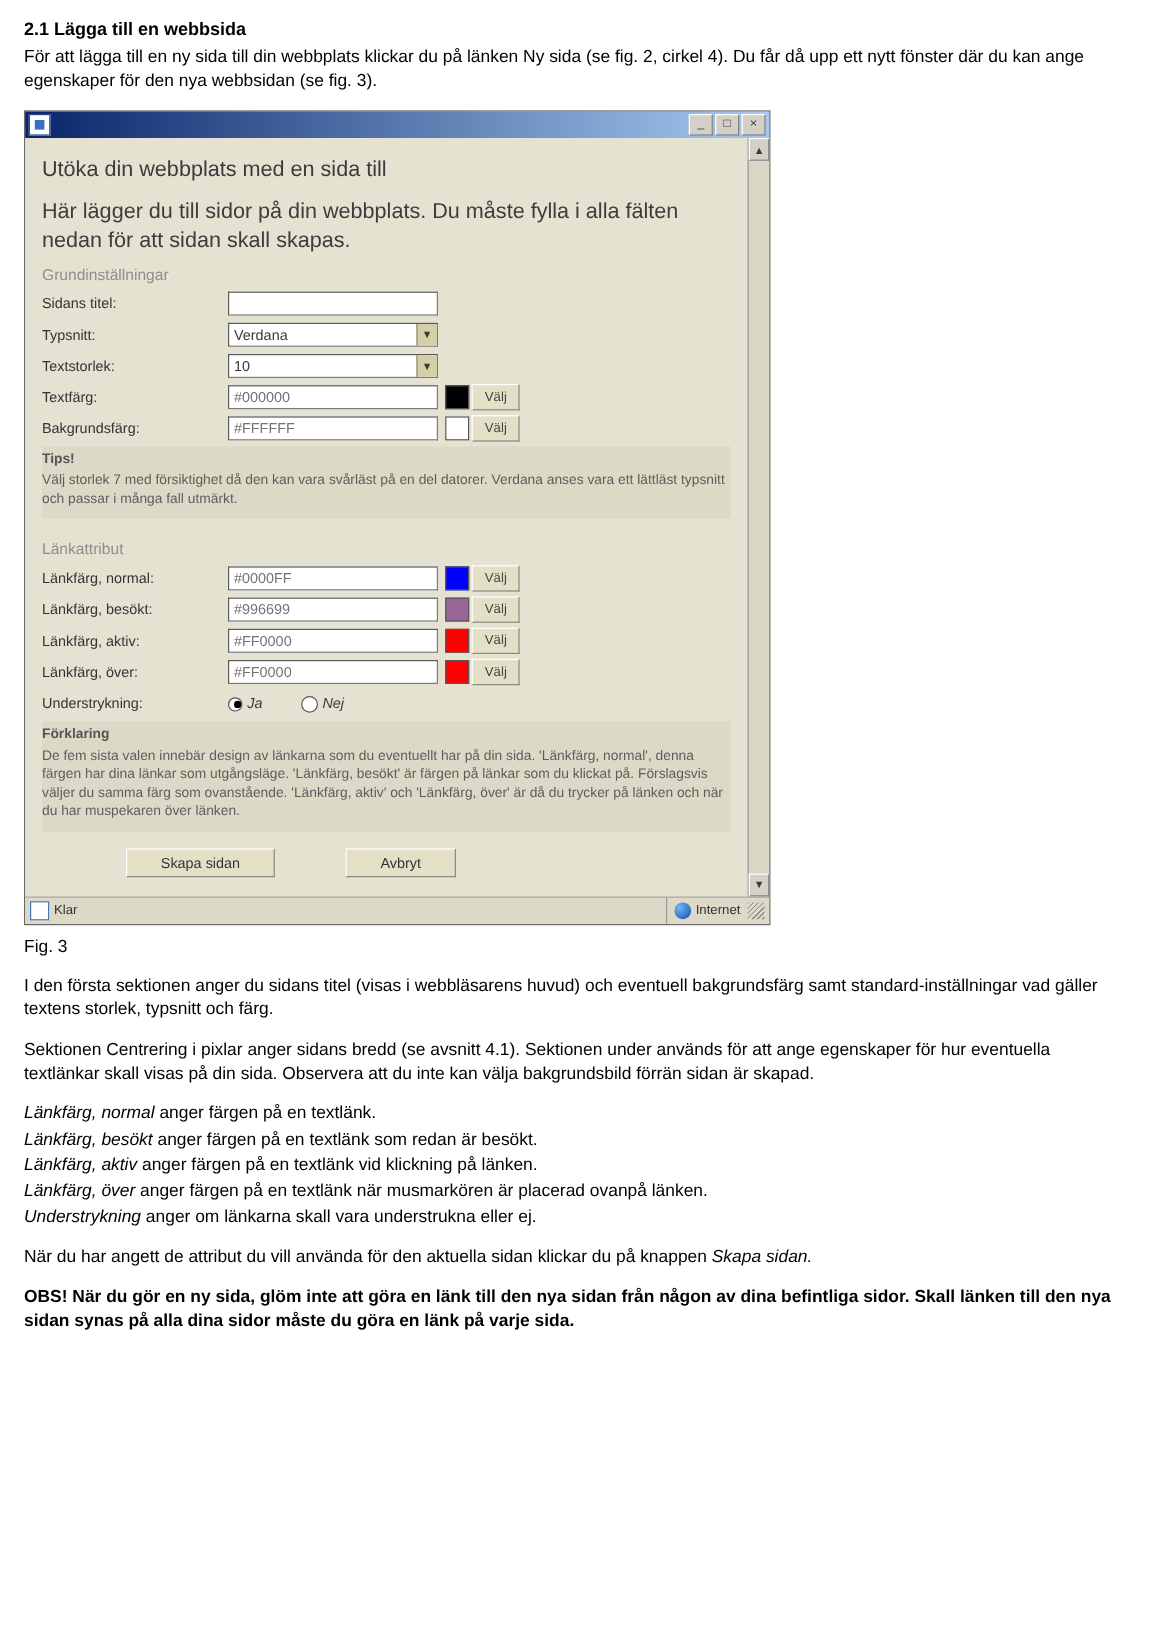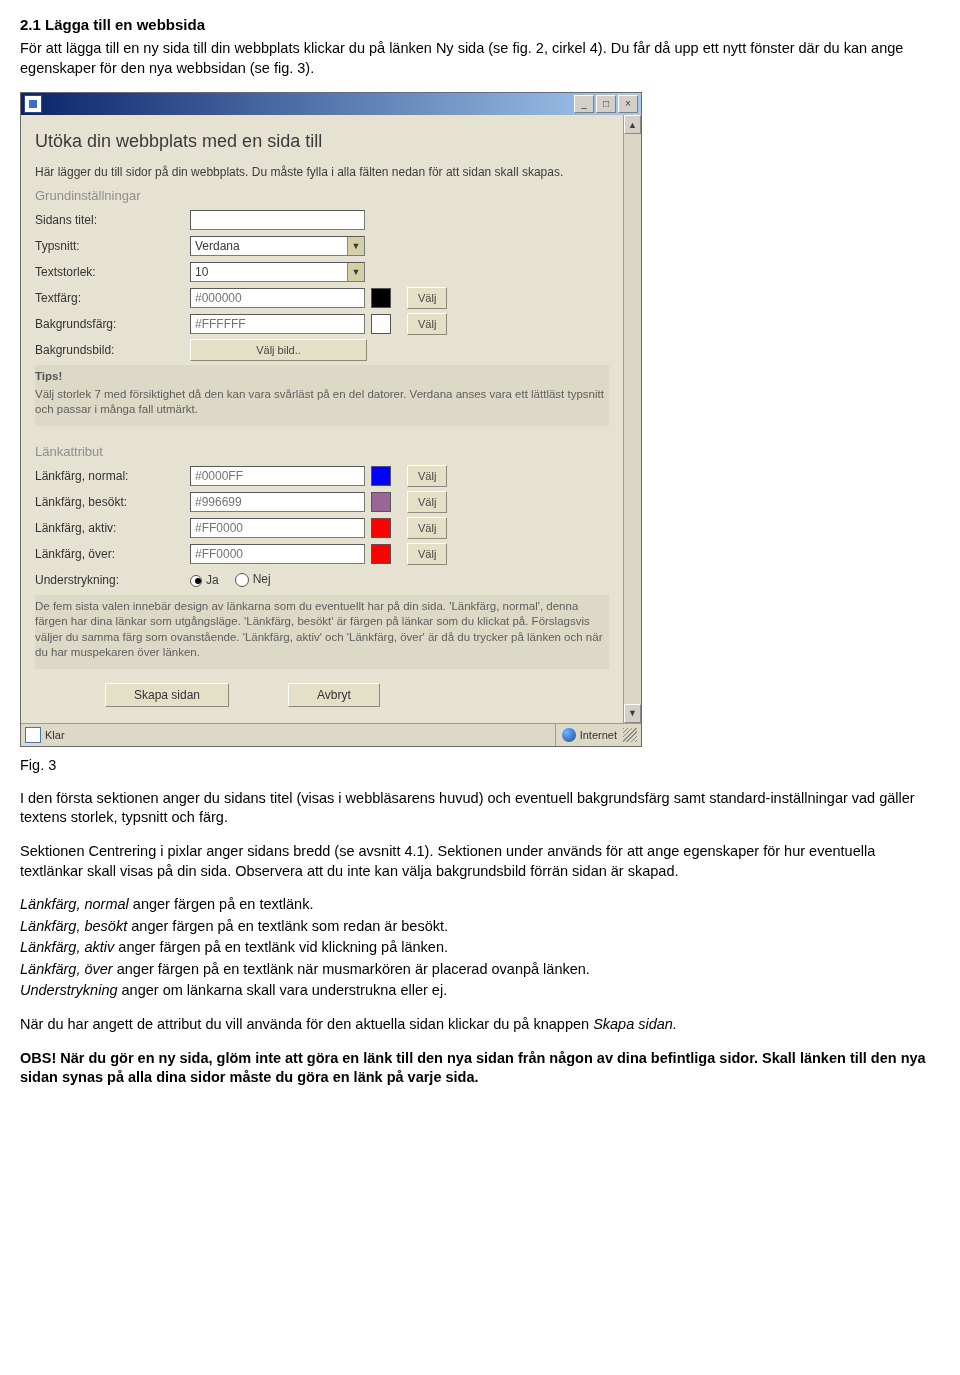--- a/index.html
+++ b/index.html
@@ -69,31 +69,31 @@
     border-top-color:#fff;border-left-color:#fff;
     display:flex;align-items:center;justify-content:center;font-size:9px;
   }
   .page-title {
     font-size: 18px;
     font-weight: normal;
     color:#3b3b3b;
     margin: 2px 0 12px 0;
     font-family: Verdana, Arial, sans-serif;
   }
-  .intro { font-size: 12px; color:#3d3d3d; margin-bottom:8px; line-height:1.35;}
+  .intro { font-size: 18px; color:#3d3d3d; margin-bottom:8px; line-height:1.35;}
   .section-label {
     font-size: 13px; color:#8e8e8e; margin-top:1px; margin-bottom:6px;
   }
   .row {
     display:flex; align-items:center;
     margin: 4px 0; min-height:22px;
   }
   .row .label { width: 155px; color:#333; }
   .row .ctrl  { width: 175px; }
-  .row .after { margin-left:6px; display:flex; align-items:center; gap:16px;}
+  .row .after { margin-left:6px; display:flex; align-items:center; gap:2px;}
   .inp {
     width: 100%; height: 20px;
     background:#fff; border:1px solid #7a7a7a;
     border-top-color:#5a5a5a;border-left-color:#5a5a5a;
     box-sizing:border-box; padding:0 4px;
     font-family:Verdana,Arial,sans-serif; font-size:12px; color:#737373;
   }
   .sel {
     width:100%; height:20px;
     display:flex;align-items:center;justify-content:space-between;
@@ -124,21 +124,21 @@
   .tipsbox,.explainbox{
     background:#dcd9c7; border:0; padding:4px 0 8px 0;
     font-size:11.5px;color:#5e5e5e;line-height:1.35;
   }
   .tipsbox .hdr,.explainbox .hdr{ font-weight:bold;color:#555;margin-bottom:2px;}
   .radio{
     width:12px;height:12px;border:1px solid #555;border-radius:50%;
     background:#fff;display:inline-flex;align-items:center;justify-content:center;margin-right:4px;vertical-align:middle;
   }
   .radio.sel::after{content:"";width:6px;height:6px;background:#000;border-radius:50%;}
-  .radiogrp{display:flex;gap:16px;align-items:center;}
+  .radiogrp{display:flex;gap:32px;align-items:center;font-style:italic;}
   .btnrow{display:flex;gap:59px;margin:14px 0 6px 70px;}
   .statusbar{
     height:22px;background:#dcd9c7;border-top:1px solid #9c9c9c;
     display:flex;align-items:center;font-size:11px;color:#333;padding:0 4px;gap:6px;
   }
   .statusbar .sep{border-left:1px solid #9c9c9c;height:100%;}
   .statusbar .zone{display:flex;align-items:center;gap:4px;text-align:center;}
   .statusbar .globe{width:14px;height:14px;border-radius:50%;background:radial-gradient(circle at 30% 30%,#6fb4ff,#134e9c);}
   .statusbar .page{width:14px;height:14px;background:#fff;border:1px solid #4a74b8;}
   .statusbar .grip{margin-left:auto;width:14px;height:14px;background:repeating-linear-gradient(135deg,#8a8a8a 0,#8a8a8a 1px,transparent 1px,transparent 3px);}
@@ -204,26 +204,20 @@
         </div>
       </div>
       <div class="row">
         <div class="label">Bakgrundsfärg:</div>
         <div class="ctrl"><input class="inp" value="#FFFFFF" style=""></div>
         <div class="after">
           <div class="swatch" style="background: rgb(255, 255, 255);"></div>
           <div class="smallbtn">Välj</div>
         </div>
       </div>
-      <div class="row">
-        <div class="label">Bakgrundsbild:</div>
-        <div class="ctrl">
-            <div class="smallbtn widebtn">Välj bild..</div>
-          </div>
-      </div>
 
       <div class="tipsbox">
         <div class="hdr">Tips!</div>
         <div>Välj storlek 7 med försiktighet då den kan vara svårläst på en del datorer. Verdana anses vara ett lättläst typsnitt och passar i många fall utmärkt.</div>
       </div>
 
       <div class="section-label" style="margin-top:18px">Länkattribut</div>
 
       <div class="row">
         <div class="label">Länkfärg, normal:</div>
@@ -261,20 +255,21 @@
         <div class="label">Understrykning:</div>
         <div class="ctrl">
           <div class="radiogrp">
             <span><span class="radio sel"></span><span>Ja</span></span>
             <span><span class="radio"></span><span>Nej</span></span>
           </div>
         </div>
       </div>
 
       <div class="explainbox">
+        <div class="hdr">Förklaring</div>
         <div>De fem sista valen innebär design av länkarna som du eventuellt har på din sida. 'Länkfärg, normal', denna färgen har dina länkar som utgångsläge. 'Länkfärg, besökt' är färgen på länkar som du klickat på. Förslagsvis väljer du samma färg som ovanstående. 'Länkfärg, aktiv' och 'Länkfärg, över' är då du trycker på länken och när du har muspekaren över länken.</div>
       </div>
 
       <div class="btnrow">
         <div class="btn">Skapa sidan</div>
         <div class="btn">Avbryt</div>
       </div>
     </div>
 
     <div class="scroll">

